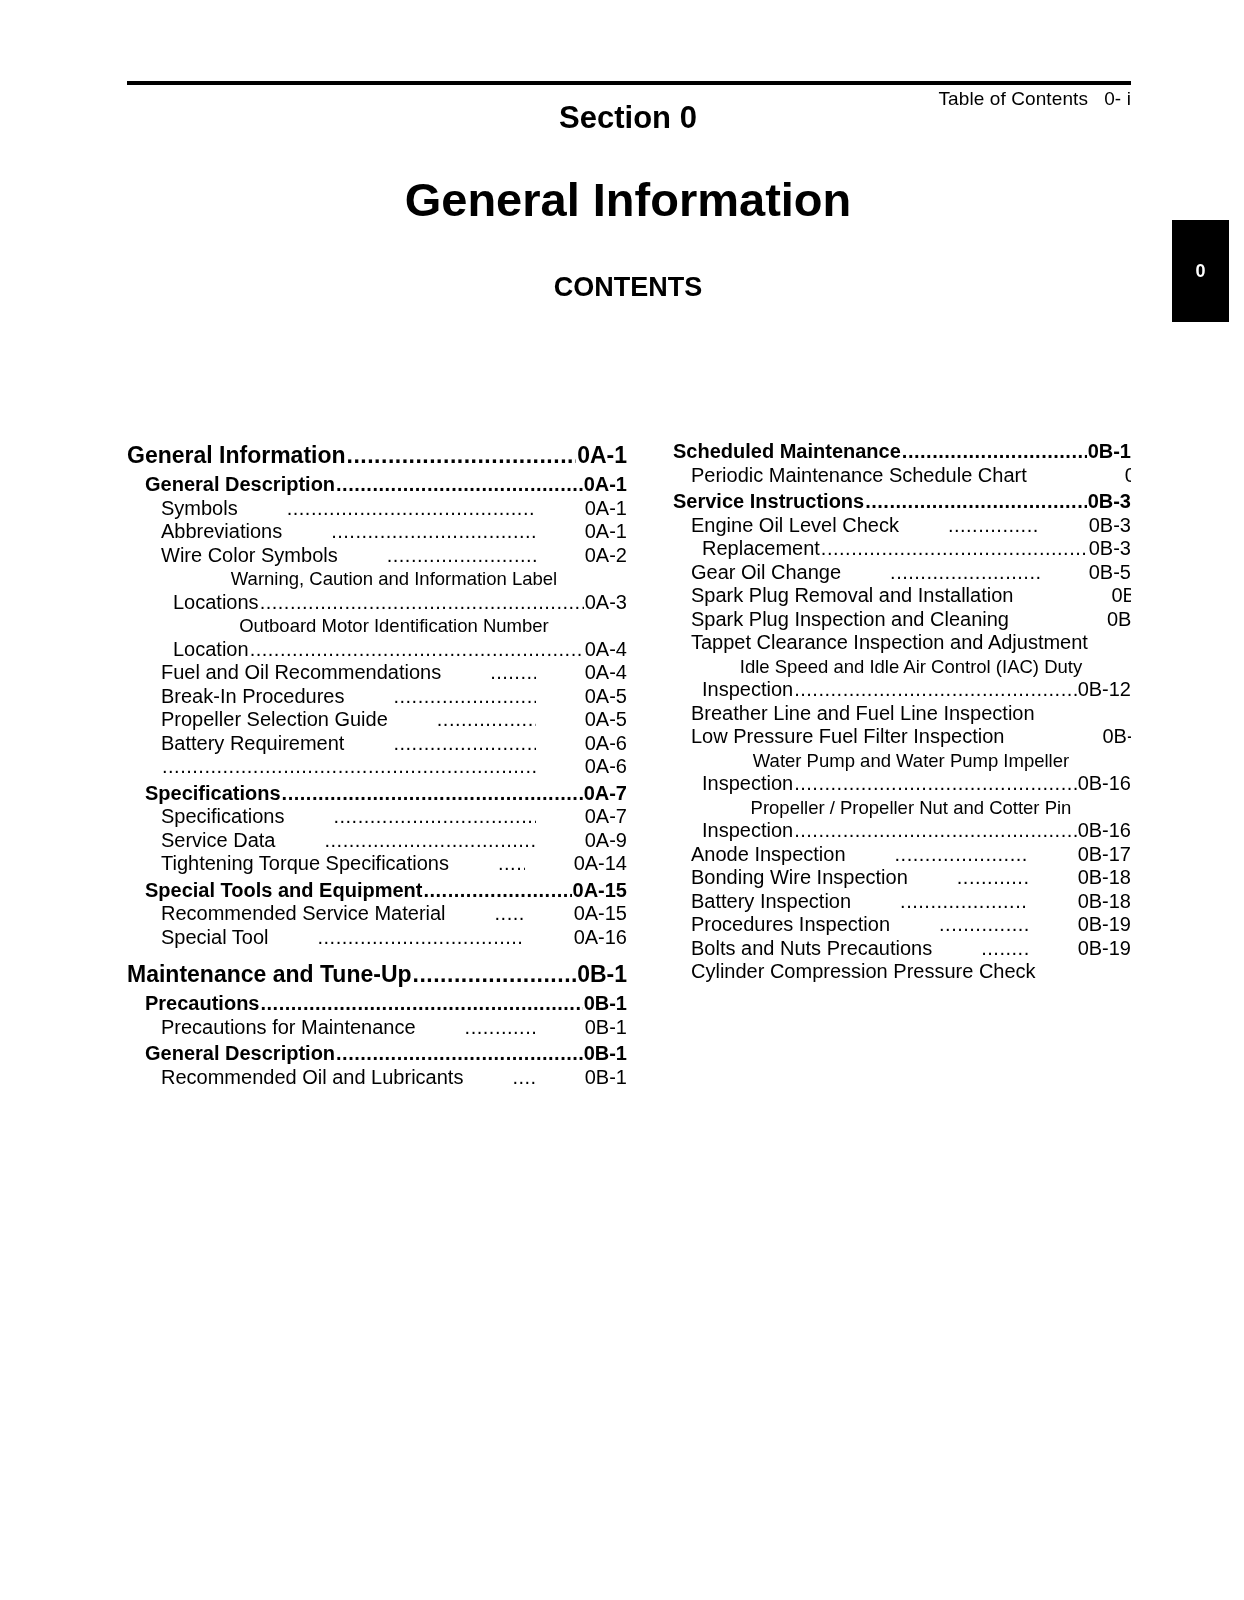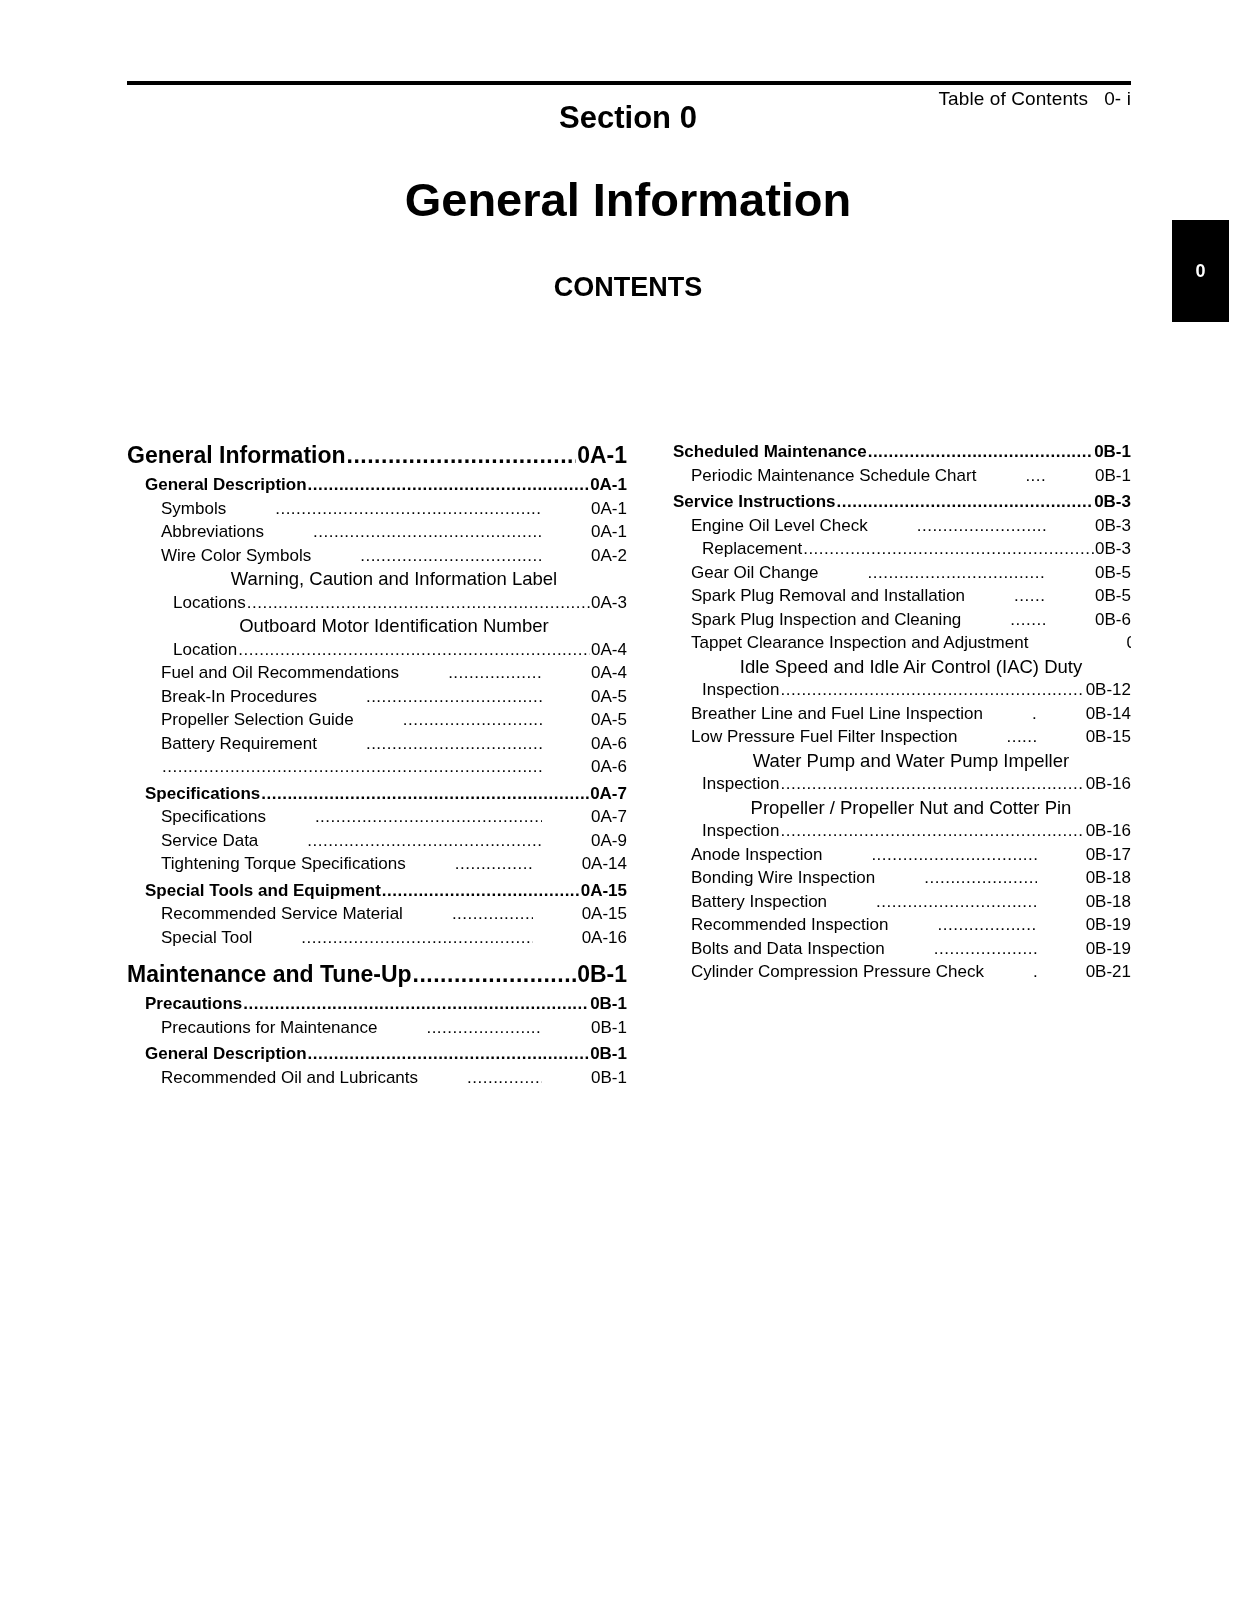--- a/index.html
+++ b/index.html
@@ -31,21 +31,21 @@
     .tab-marker {
       position: absolute; left: 1172px; top: 220px; width: 57px; height: 102px; background: #000;
       color: #fff; font-weight: bold; font-size: 18px;
       display: flex; align-items: center; justify-content: center;
     }
     .col { position: absolute; }
     .col-left { left: 127px; top: 440px; width: 500px; }
     .col-right { left: 673px; top: 440px; width: 458px; }
     .entry {
       display: flex; align-items: baseline; white-space: nowrap; overflow: hidden;
-      font-size: 17px; line-height: 23.5px;
+      font-size: 20px; line-height: 23.5px;
     }
     .entry .t { flex: 0 0 auto; }
     .entry .dots {
       flex: 1 1 auto; overflow: hidden; white-space: nowrap; margin: 0 1px;
     }
     .entry .dots::before {
       content: "......................................................................................................................................................................................................";
       letter-spacing: 0.5px;
     }
     .entry .p { flex: 0 0 auto; }
@@ -293,26 +293,26 @@
       <span class="t">Bonding Wire Inspection</span>
       <span class="dots"></span>
       <span class="p">0B-18</span>
     </div>
     <div class="entry lvl2">
       <span class="t">Battery Inspection</span>
       <span class="dots"></span>
       <span class="p">0B-18</span>
     </div>
     <div class="entry lvl2">
-      <span class="t">Recommended Inspection</span>
+      <span class="t">Procedures Inspection</span>
       <span class="dots"></span>
       <span class="p">0B-19</span>
     </div>
     <div class="entry lvl2">
-      <span class="t">Bolts and Data Inspection</span>
+      <span class="t">Bolts and Nuts Precautions</span>
       <span class="dots"></span>
       <span class="p">0B-19</span>
     </div>
     <div class="entry lvl2">
       <span class="t">Cylinder Compression Pressure Check</span>
       <span class="dots"></span>
       <span class="p">0B-21</span>
     </div>
   </div>
 

